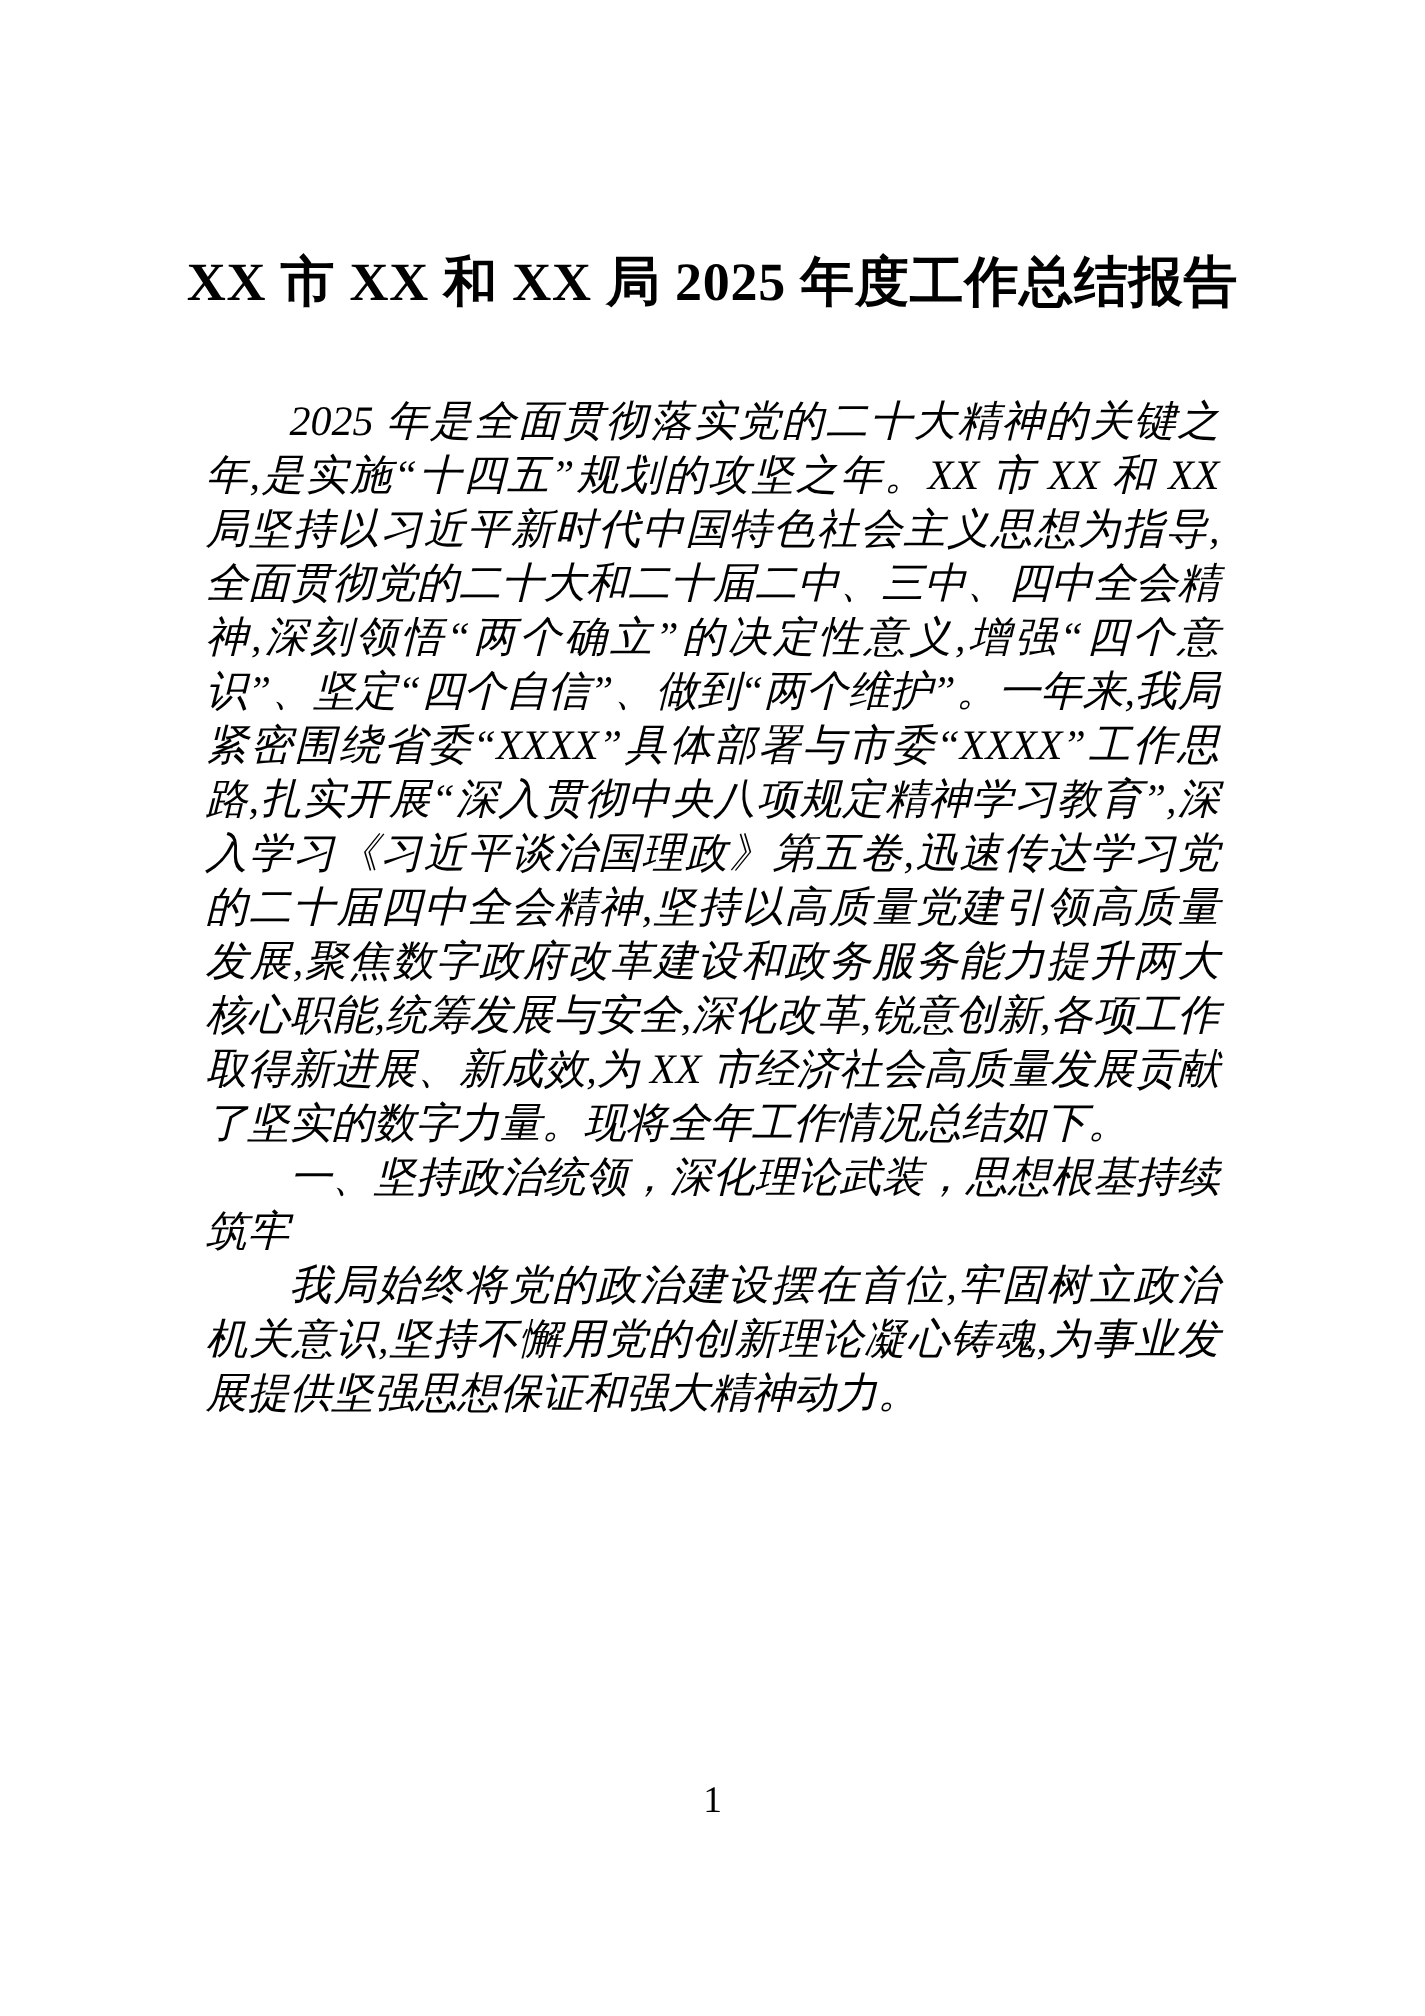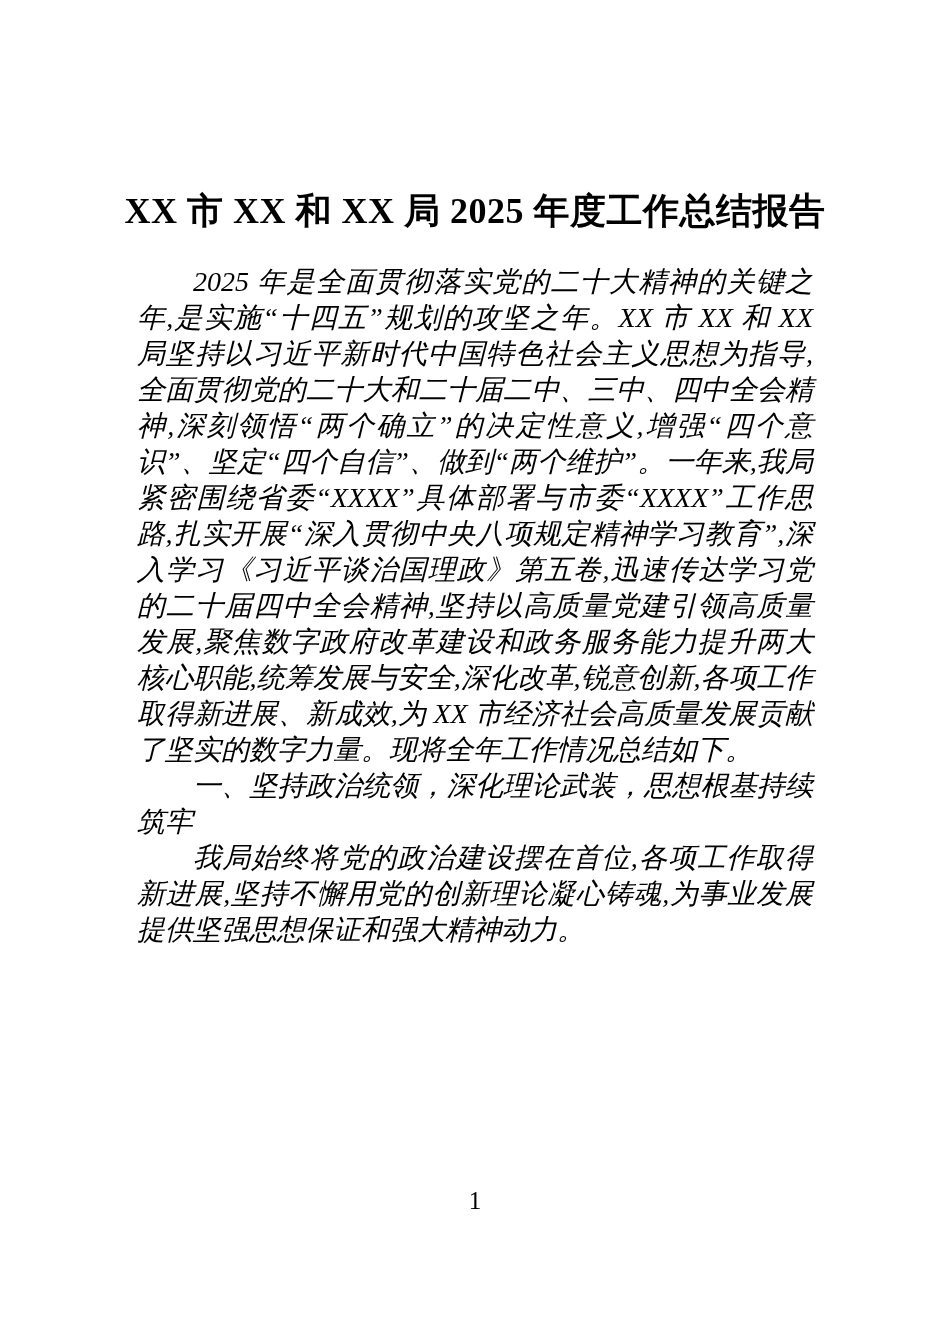--- a/index.html
+++ b/index.html
@@ -11,21 +11,21 @@
     position: relative;
     width: 950px;
     height: 1344px;
     background: #ffffff;
     color: #000000;
     font-family: "Liberation Serif", "DejaVu Serif", serif;
     overflow: hidden;
   }
   .doc-title {
     position: absolute;
-    top: 188px;
+    top: 165px;
     left: 50%;
     transform: translateX(-50%);
     margin: 0;
     font-size: 36px;
     line-height: 46px;
     font-weight: bold;
     white-space: nowrap;
     text-align: right;
     letter-spacing: 0.5px;
   }
@@ -65,20 +65,20 @@
 <div class="page">
 
   <h1 class="doc-title">XX 市 XX 和 XX 局 2025 年度工作总结报告</h1>
 
   <div class="content">
 
     <p class="para">2025 年是全面贯彻落实党的二十大精神的关键之年,是实施“十四五”规划的攻坚之年。XX 市 XX 和 XX 局坚持以习近平新时代中国特色社会主义思想为指导,全面贯彻党的二十大和二十届二中、三中、四中全会精神,深刻领悟“两个确立”的决定性意义,增强“四个意识”、坚定“四个自信”、做到“两个维护”。一年来,我局紧密围绕省委“XXXX”具体部署与市委“XXXX”工作思路,扎实开展“深入贯彻中央八项规定精神学习教育”,深入学习《习近平谈治国理政》第五卷,迅速传达学习党的二十届四中全会精神,坚持以高质量党建引领高质量发展,聚焦数字政府改革建设和政务服务能力提升两大核心职能,统筹发展与安全,深化改革,锐意创新,各项工作取得新进展、新成效,为 XX 市经济社会高质量发展贡献了坚实的数字力量。现将全年工作情况总结如下。</p>
 
     <p class="para">一、坚持政治统领，深化理论武装，思想根基持续筑牢</p>
 
-    <p class="para">我局始终将党的政治建设摆在首位,各项工作取得新进展,坚持不懈用党的创新理论凝心铸魂,为事业发展提供坚强思想保证和强大精神动力。</p>
+    <p class="para">我局始终将党的政治建设摆在首位,牢固树立政治机关意识,坚持不懈用党的创新理论凝心铸魂,为事业发展提供坚强思想保证和强大精神动力。</p>
 
 
   </div>
 
   <div class="page-footer">1</div>
 
 </div>
 
 </body></html>

